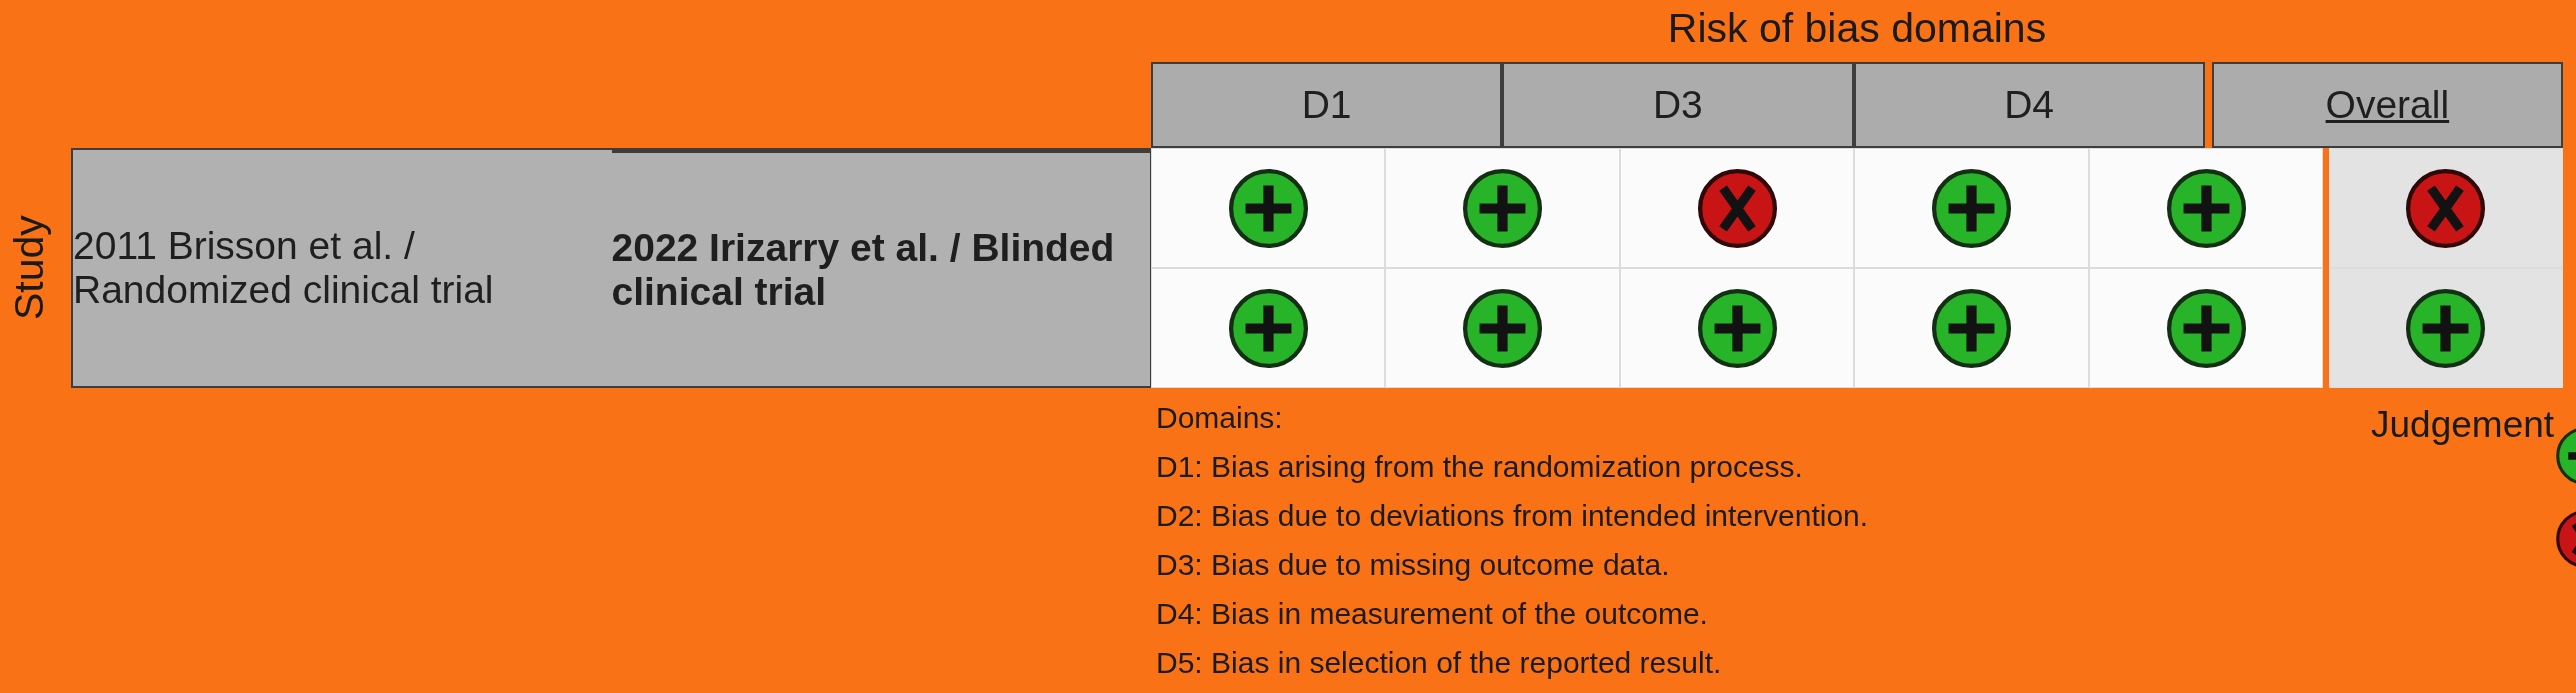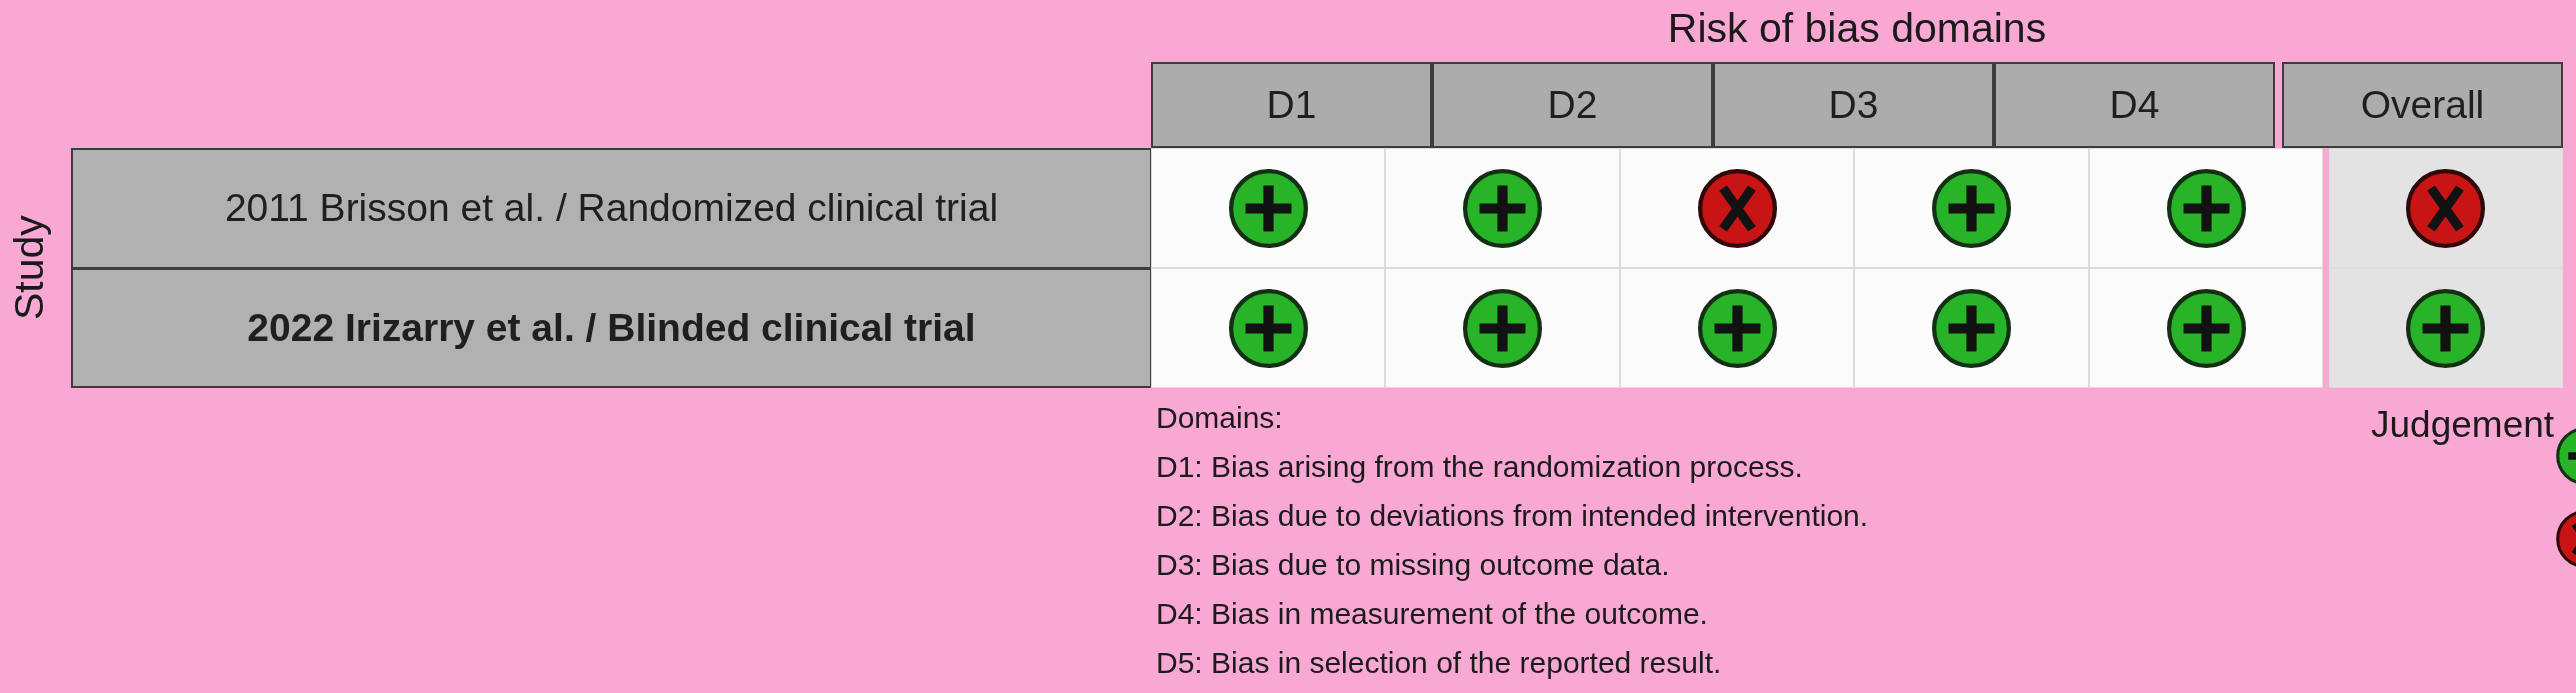--- a/index.html
+++ b/index.html
@@ -1,37 +1,37 @@
 <!DOCTYPE html>
 <html style="--dark-border: #3d3d3d; --header-bg: #acacac; --study-bg: #b1b1b1; --cell-bg: #fbfbfb; --cell-border: #dcdcdc; --overall-bg: #e3e3e3;font-size:14px"><head>
 <meta charset="utf-8">
 <style>
   html,body{margin:0;padding:0;background:#ffffff;}
   body{font-family:"Liberation Sans","DejaVu Sans",sans-serif;color:#1a1a1a;}
-  .fig{position:relative;width:2576px;height:693px;background:#f9a8d4;overflow:hidden;}
+  .fig{position:relative;width:2576px;height:693px;background:#f97316;overflow:hidden;}
 
   .title{position:absolute;left:1151px;top:0;width:1412px;height:56px;
          display:flex;align-items:center;justify-content:center;font-size:41px;}
 
   .axis-label{position:absolute;left:1.8px;top:148px;width:55px;height:240px;
               display:flex;align-items:center;justify-content:center;
               writing-mode:vertical-rl;transform:rotate(180deg);font-size:41px;}
 
   .studies{position:absolute;left:71px;top:148px;width:1081px;height:240px;
            border:2.6px solid var(--dark-border);box-sizing:border-box;
-           display:flex;flex-direction:column;}
+           display:flex;flex-direction:row;}
   .study-cell{flex:1;background:var(--study-bg);display:flex;align-items:center;
               justify-content:center;font-size:39px;color:#1f1f1f;}
   .study-cell + .study-cell{border-top:3.5px solid var(--dark-border);font-weight:bold;}
 
   .header-row{position:absolute;left:1151px;top:62px;width:1412px;height:86px;display:flex;border-radius:27px;}
   .hcell{flex:1;background:var(--header-bg);border:2.6px solid var(--dark-border);
          box-sizing:border-box;display:flex;align-items:center;justify-content:center;
          font-size:39px;color:#1f1f1f;}
-  .hcell.overall{margin-left:7px;}
+  .hcell.overall{margin-left:7px;text-decoration:underline;}
 
   .body-grid{position:absolute;left:1151px;top:148px;width:1412px;height:240px;
              display:flex;flex-direction:column;}
   .brow{flex:1;display:flex;}
   .bcell{flex:1;background:var(--cell-bg);border:1.8px solid var(--cell-border);
          box-sizing:border-box;display:flex;align-items:center;justify-content:center;}
   .bcell.overall{margin-left:5.3px;background:var(--overall-bg);}
 
   .footnote{position:absolute;left:1156px;top:393px;font-size:30px;line-height:49px;color:#1b1b1b;}
   .footnote .fn-line{white-space:nowrap;}
@@ -48,21 +48,20 @@
   <div class="title">Risk of bias domains</div>
   <div class="axis-label">Study</div>
 
   <div class="studies" id="study-col">
       <div class="study-cell">2011 Brisson et al. / Randomized clinical trial</div>
       <div class="study-cell">2022 Irizarry et al. / Blinded clinical trial</div>
     </div>
 
   <div class="header-row" id="header-row">
       <div class="hcell">D1</div>
-      <div class="hcell">D2</div>
       <div class="hcell">D3</div>
       <div class="hcell">D4</div>
       <div class="hcell overall">Overall</div>
     </div>
 
   <div class="body-grid" id="body-grid">
       <div class="brow">
         <div class="bcell">
           <svg width="85" height="85" viewBox="0 0 100 100">
             <circle cx="50" cy="50" r="44" fill="#28b428" stroke="#143014" stroke-width="5"></circle>

